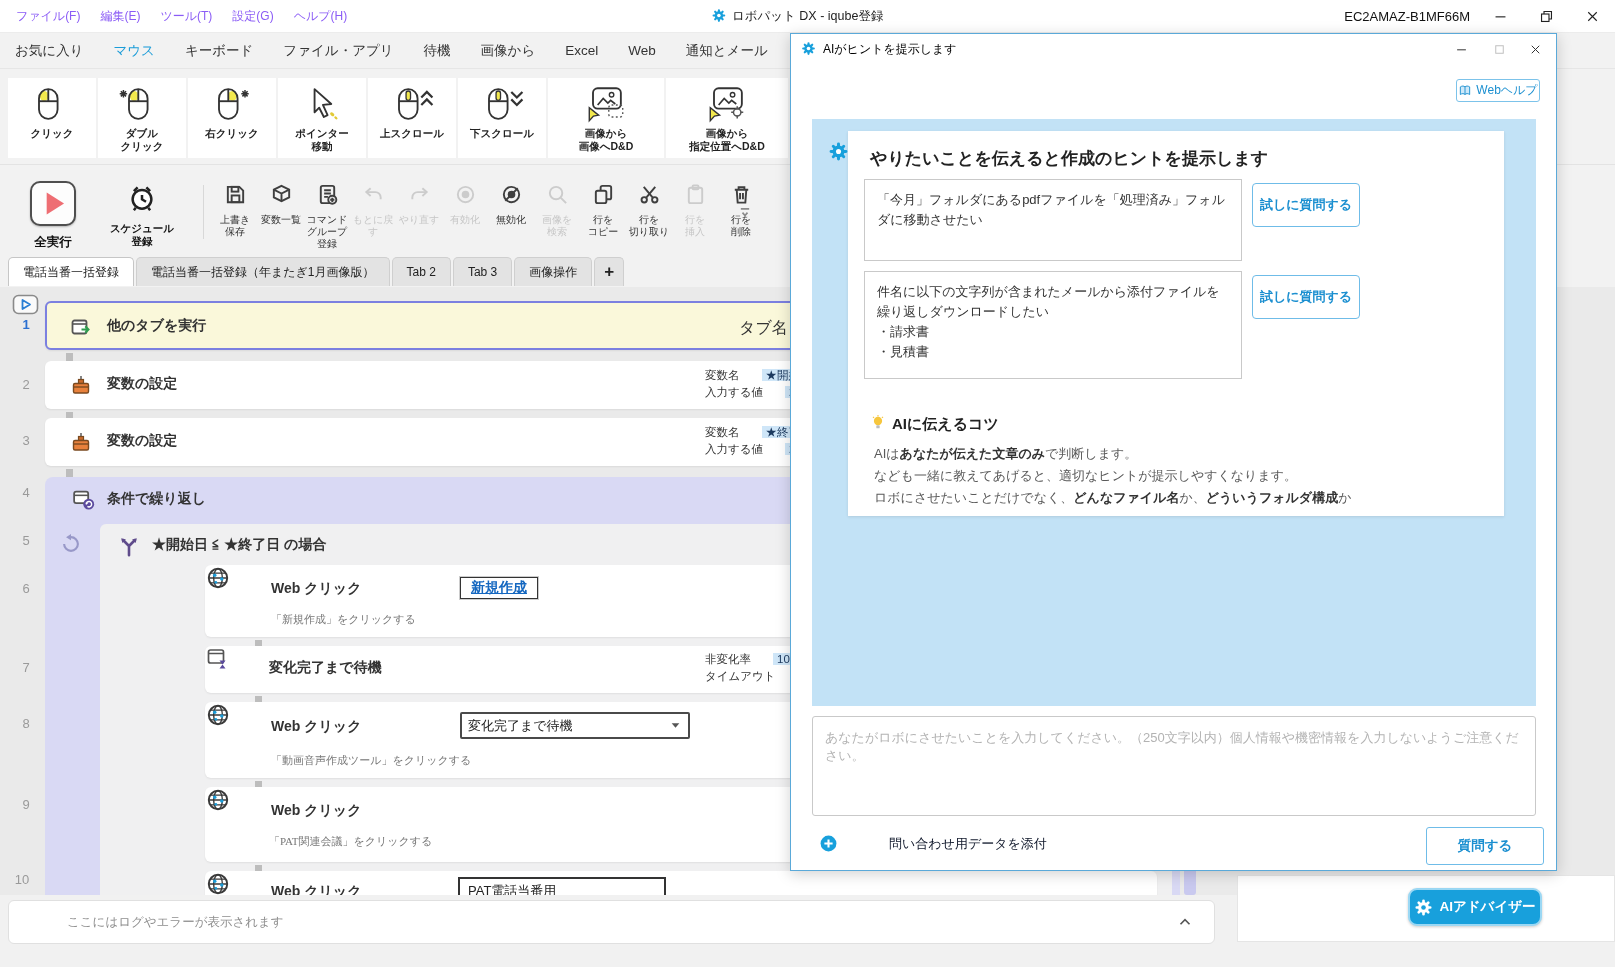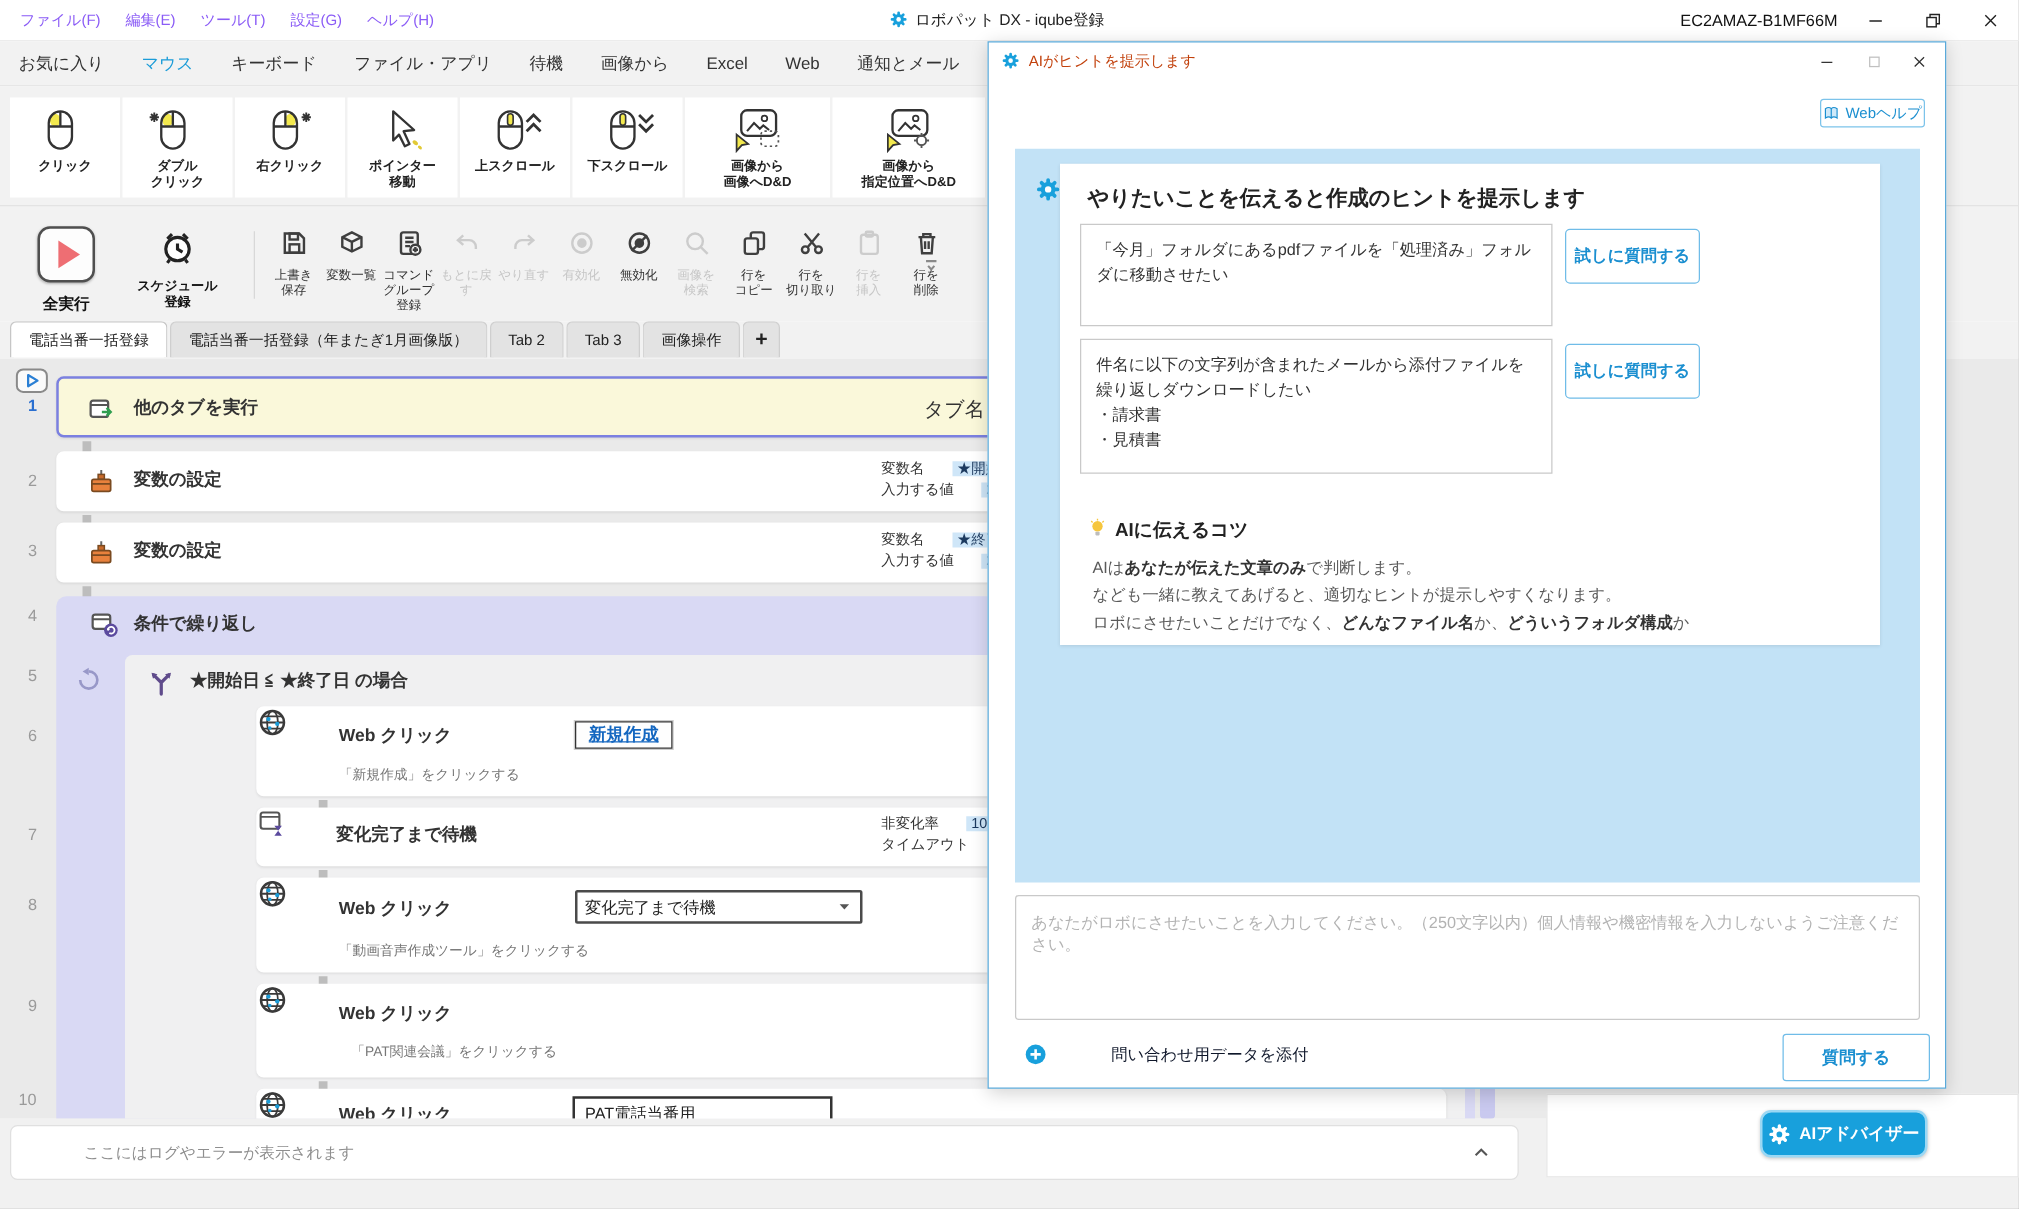--- a/index.html
+++ b/index.html
@@ -99,21 +99,21 @@
   #aiadvisor { position:absolute; left:1408px; top:888px; width:134px; height:38px; background:#18a0dc; border:2px solid #9bd8f4;
                border-radius:9px; display:flex; align-items:center; justify-content:center; cursor:pointer; box-shadow:0 1px 3px rgba(0,0,0,.2); }
   #aiadvisor .icon { width:19px; height:19px; margin-right:6px; }
   #aiadvisor .lbl { color:#fff; font-size:13.5px; font-weight:700; }
 
   
   #dialog { position:absolute; left:790px; top:33px; width:767px; height:838px; background:#fff; border:1px solid #5aa9d9;
             box-shadow:0 3px 14px rgba(0,0,0,.18); z-index:20; }
   #dlg-titlebar { position:absolute; left:0; top:0; width:100%; height:30px; }
   #dlg-titlebar .gear { position:absolute; left:10px; top:7px; width:15px; height:15px; }
-  #dlg-title { position:absolute; left:32px; top:0; line-height:30px; font-size:12px; color:#c2410c; }
+  #dlg-title { position:absolute; left:32px; top:0; line-height:30px; font-size:12px; color:#000000; }
   .dctl { position:absolute; top:2px; width:34px; height:26px; display:flex; align-items:center; justify-content:center; color:#333; }
   .dctl .icon { width:15px; height:15px; }
   #d-min{ right:78px; } #d-max{ right:40px; color:#c0c0c0; } #d-close{ right:4px; }
   #webhelp { position:absolute; right:16px; top:45px; width:84px; height:23px; border:1px solid #7cc3ea; border-radius:3px; background:#fff;
              display:flex; align-items:center; justify-content:center; cursor:pointer; }
   #webhelp .icon { width:14px; height:14px; margin-right:4px; }
   #webhelp .lbl { font-size:12px; color:#1b8fd0; }
   #bluepanel { position:absolute; left:21px; top:85px; width:724px; height:587px; background:#c2e2f6; }
   #bluepanel > .gear { position:absolute; left:16px; top:22px; width:21px; height:21px; }
   #whitecard { position:absolute; left:36px; top:12px; width:656px; height:385px; background:#fff; box-shadow:0 1px 3px rgba(0,0,0,.1); }
@@ -520,21 +520,21 @@
         <div class="card" id="card9">
           <span class="sicon icon" style="left:30px; top:12px; width:26px; height:26px;"><svg viewBox="0 0 24 24">
                 <circle cx="12" cy="12" r="8.5" fill="#fff" stroke="#3a3a3a" stroke-width="1.8"></circle>
                 <ellipse cx="12" cy="12" rx="4" ry="8.5" fill="none" stroke="#3a3a3a" stroke-width="1.3"></ellipse>
                 <path d="M3.5 12 h17 M5 7.5 h14 M5 16.5 h14" stroke="#3a3a3a" stroke-width="1.3"></path>
                 <circle cx="9" cy="9.5" r="1.6" fill="#1b9cd8"></circle>
                 <circle cx="15.5" cy="13" r="1.6" fill="#1b9cd8"></circle>
                 <circle cx="10" cy="16" r="1.3" fill="#1b9cd8"></circle>
               </svg></span>
           <span class="stitle" style="left:66px; top:15px;">Web クリック</span>
-          <div class="caption" style="left:76px; top:47px;">「PAT関連会議」をクリックする</div>
+          <div class="caption" style="left:64px; top:47px;font-family:Liberation Serif, serif;">「PAT関連会議」をクリックする</div>
         </div>
         <span class="conn" style="left:155px; top:341px;"></span>
 
         <div class="card" id="card10">
           <span class="sicon icon" style="left:30px; top:10px; width:26px; height:26px;"><svg viewBox="0 0 24 24">
                 <circle cx="12" cy="12" r="8.5" fill="#fff" stroke="#3a3a3a" stroke-width="1.8"></circle>
                 <ellipse cx="12" cy="12" rx="4" ry="8.5" fill="none" stroke="#3a3a3a" stroke-width="1.3"></ellipse>
                 <path d="M3.5 12 h17 M5 7.5 h14 M5 16.5 h14" stroke="#3a3a3a" stroke-width="1.3"></path>
                 <circle cx="9" cy="9.5" r="1.6" fill="#1b9cd8"></circle>
                 <circle cx="15.5" cy="13" r="1.6" fill="#1b9cd8"></circle>

